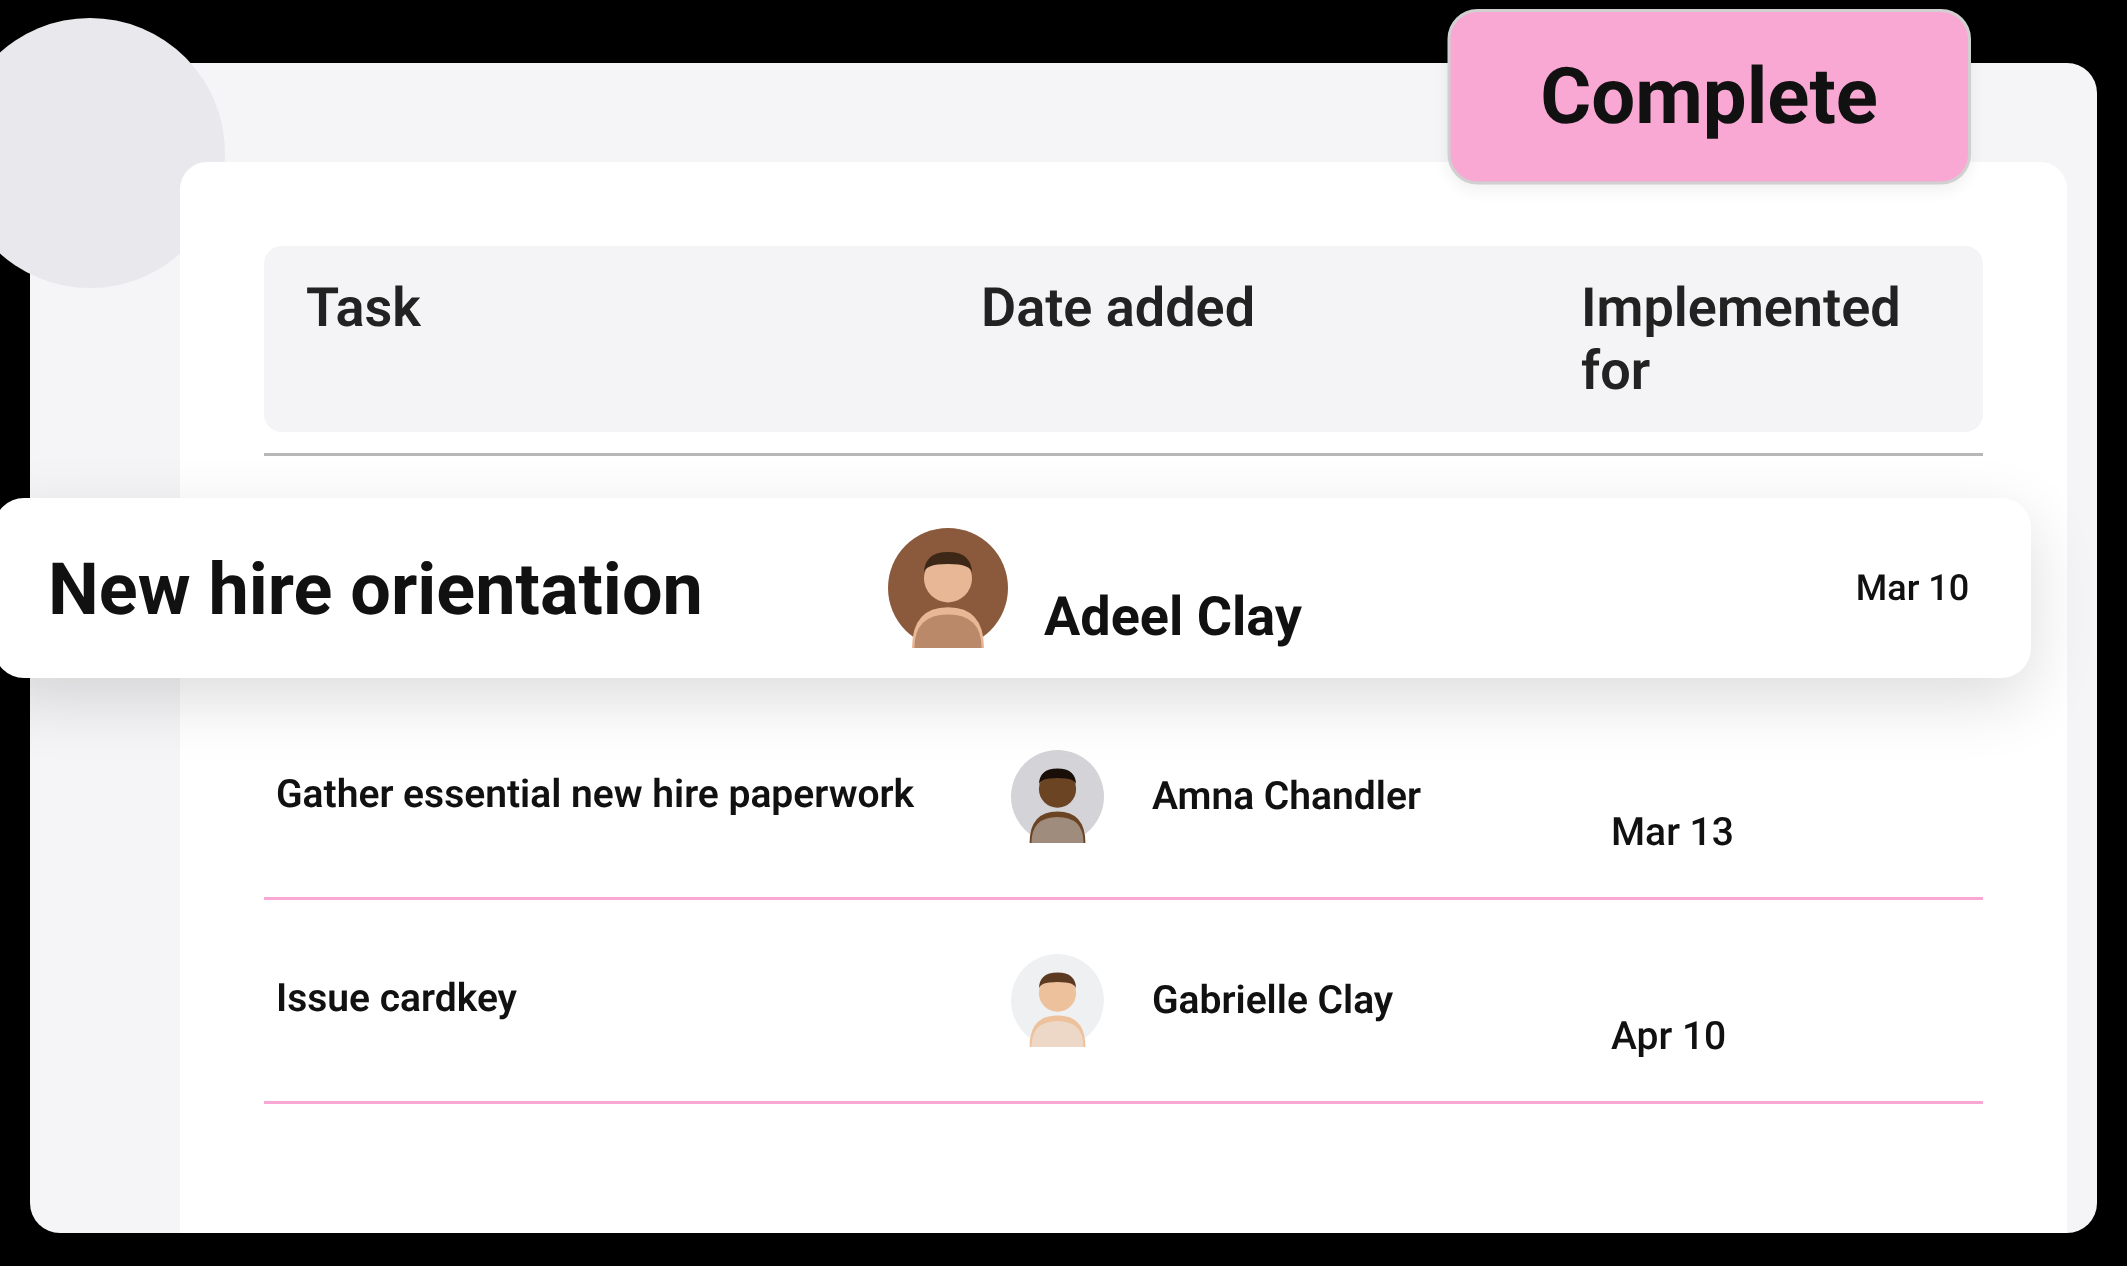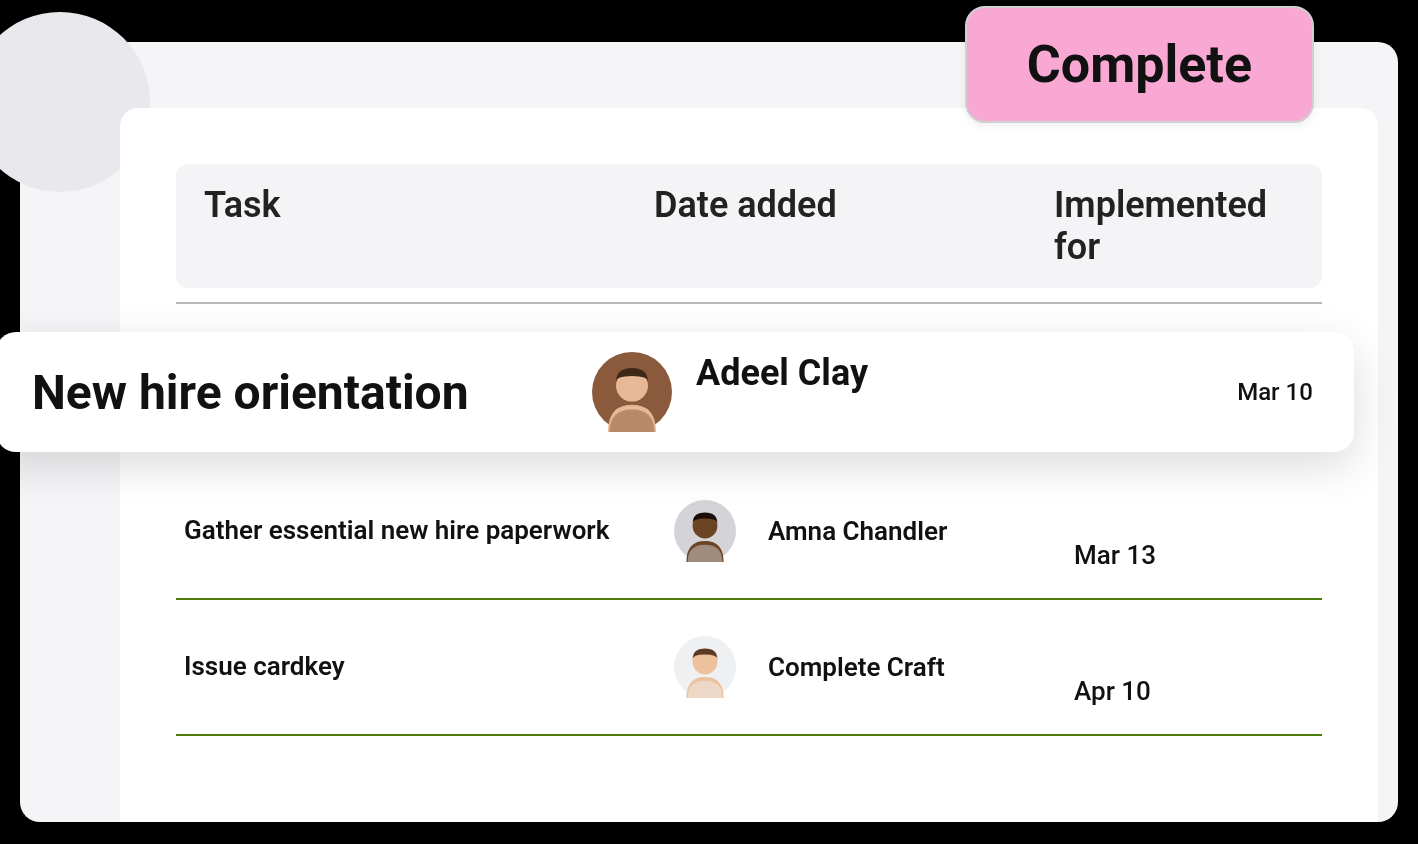--- a/index.html
+++ b/index.html
@@ -90,21 +90,21 @@
       padding: 20px 36px;
       z-index: 20;
     }
     .highlighted-row .task-text {
       font-size: 48px;
       font-weight: 700;
       color: #111;
     }
     .highlighted-row .person {
       display: flex;
-      align-items: flex-start;
+      align-items: flex-end;
       gap: 24px;
     }
     .highlighted-row .avatar {
       width: 80px;
       height: 80px;
       border-radius: 50%;
       flex-shrink: 0;
     }
     .highlighted-row .person-name {
       font-size: 36px;
@@ -118,21 +118,21 @@
       text-align: center;
     }
     .normal-rows {
       padding-top: 160px;
     }
     .task-row {
       display: grid;
       grid-template-columns: 1fr 400px 240px;
       align-items: center;
       padding: 28px 8px;
-      border-bottom: 2px solid #4d7c0f;
+      border-bottom: 2px solid #f9a8d4;
     }
     .task-row .task-text {
       font-size: 26px;
       font-weight: 600;
       color: #111;
       line-height: 1.35;
       padding-right: 24px;
     }
     .task-row .person {
       display: flex;
@@ -225,21 +225,21 @@
           <div class="person">
             <div class="avatar">
     <svg viewBox="0 0 100 100">
       <circle cx="50" cy="50" r="50" fill="#eef0f2"></circle>
       <circle cx="50" cy="42" r="20" fill="#ecc19c"></circle>
       <path d="M30 38 Q30 20 50 20 Q70 20 70 38 Q70 30 50 30 Q30 30 30 38 Z" fill="#5c3a22"></path>
       <path d="M20 100 Q20 66 50 66 Q80 66 80 100 Z" fill="#ecc19c"></path>
       <path d="M22 100 Q22 72 50 72 Q78 72 78 100 Z" fill="#eef0f2" opacity="0.5"></path>
     </svg>
               </div>
-            <div class="person-name">Complete Craft</div>
+            <div class="person-name">Gabrielle Clay</div>
           </div>
           <div class="date">Apr 10</div>
         </div>
 
       </div>
     </div>
   </div>
 </div>
 
 </body></html>

